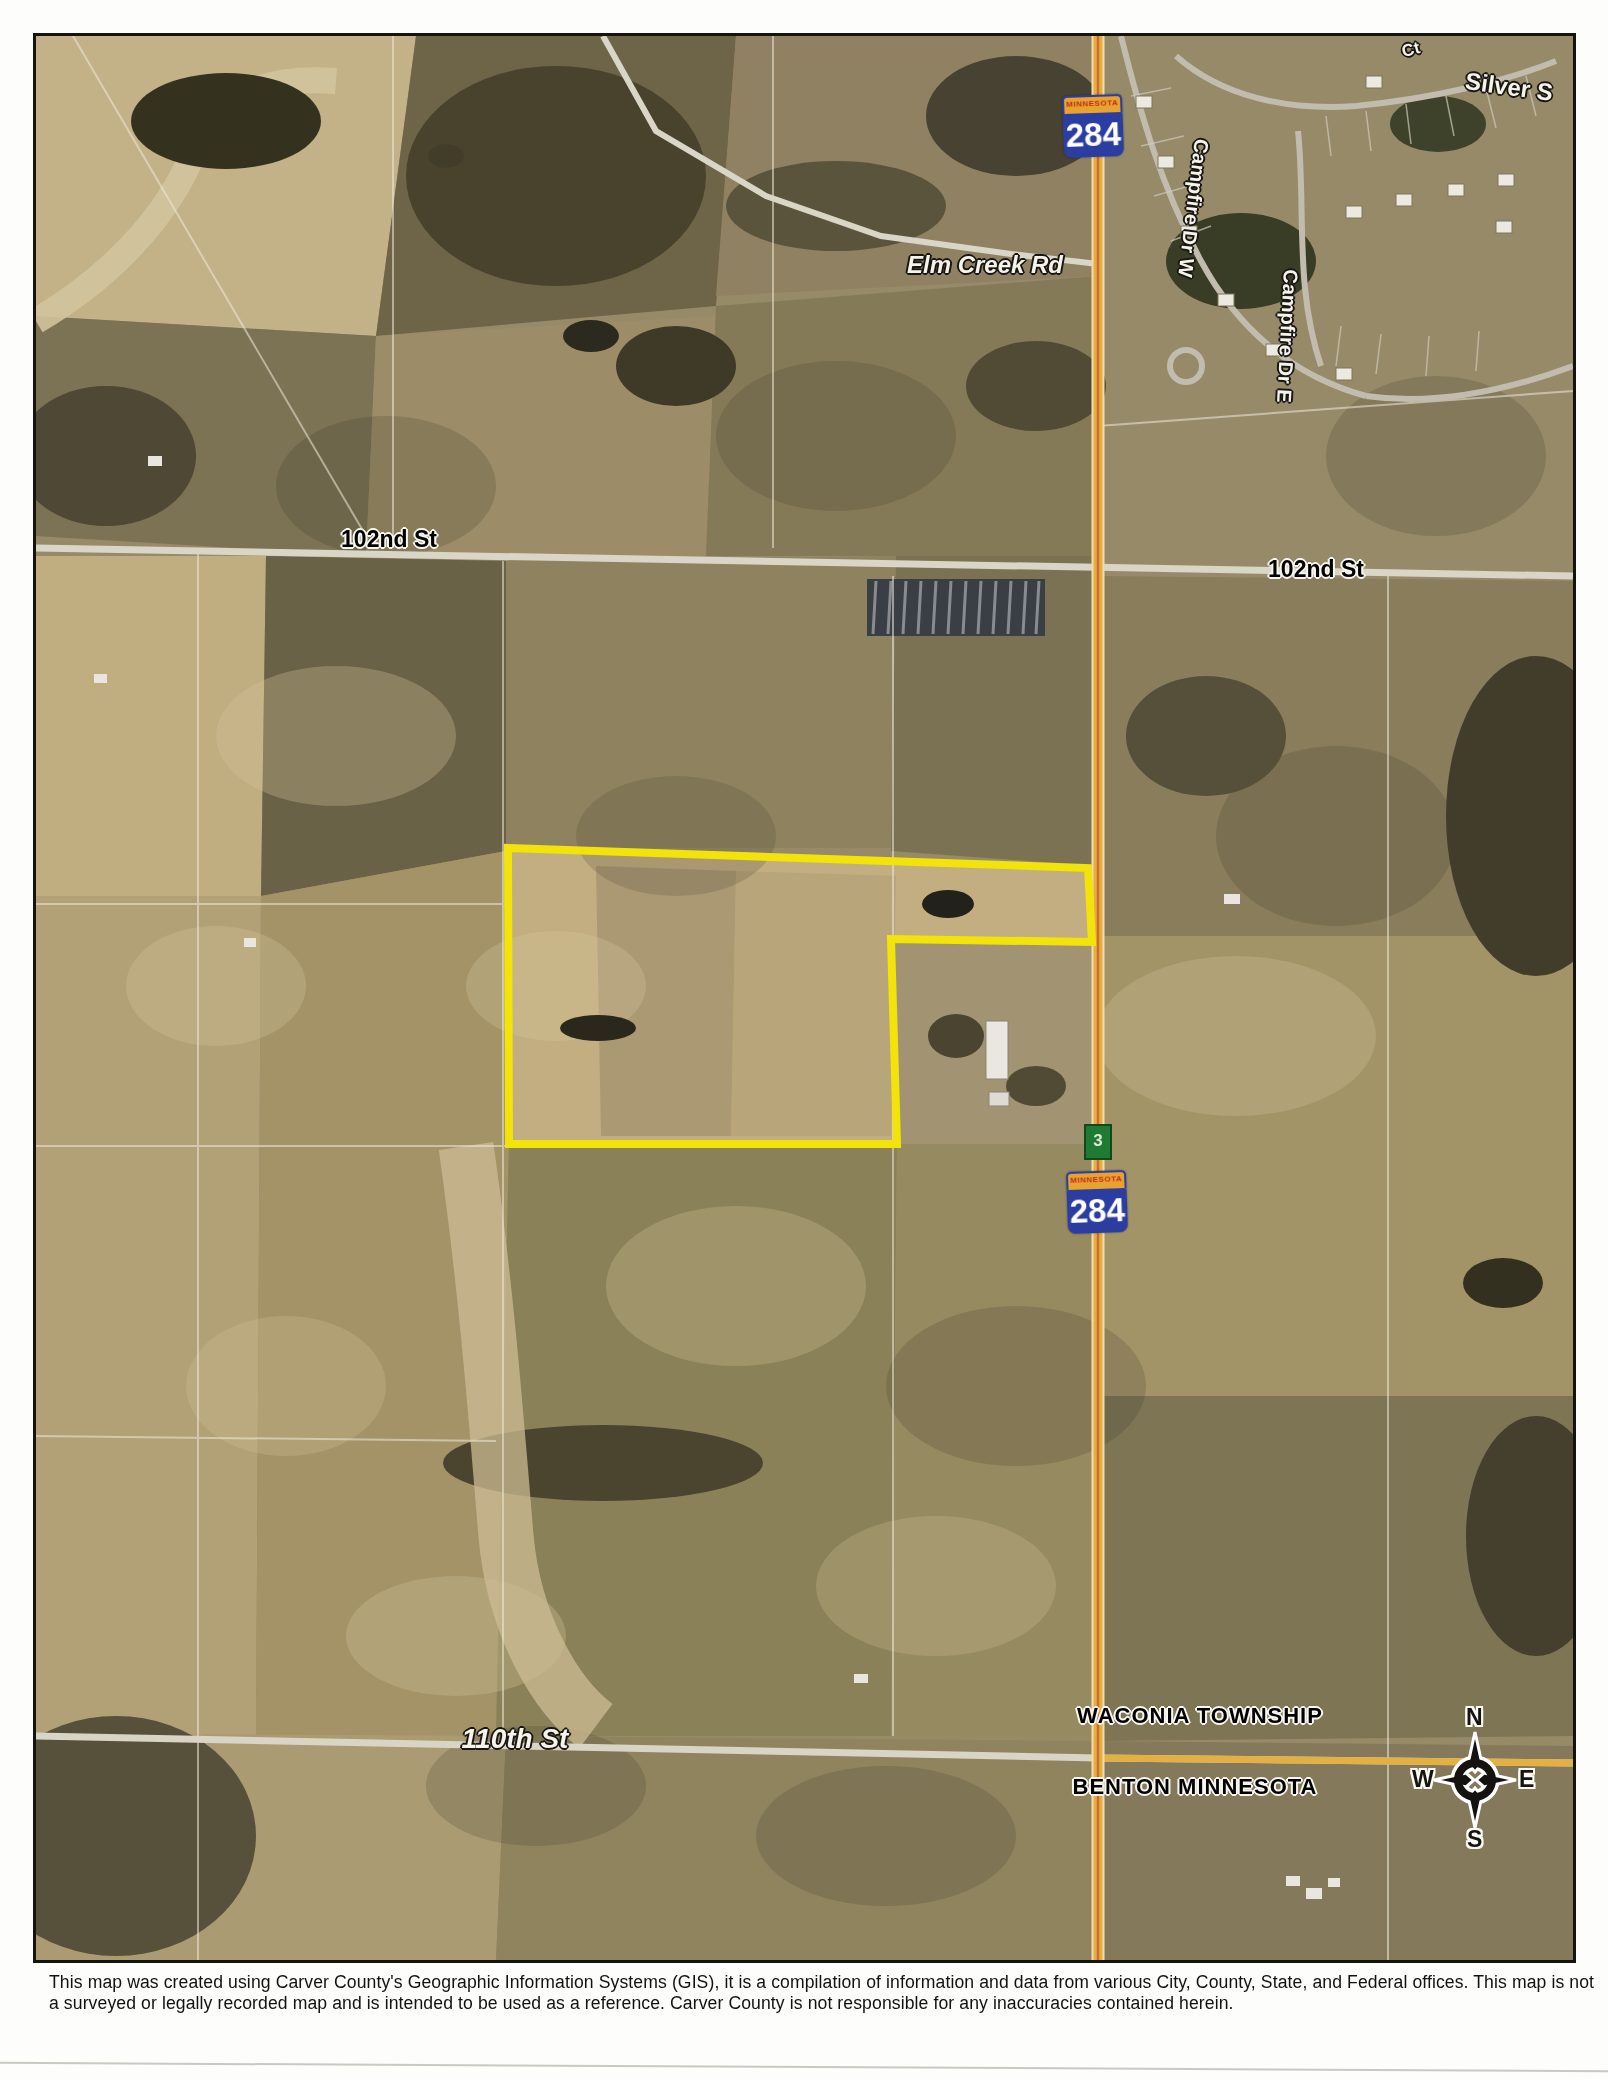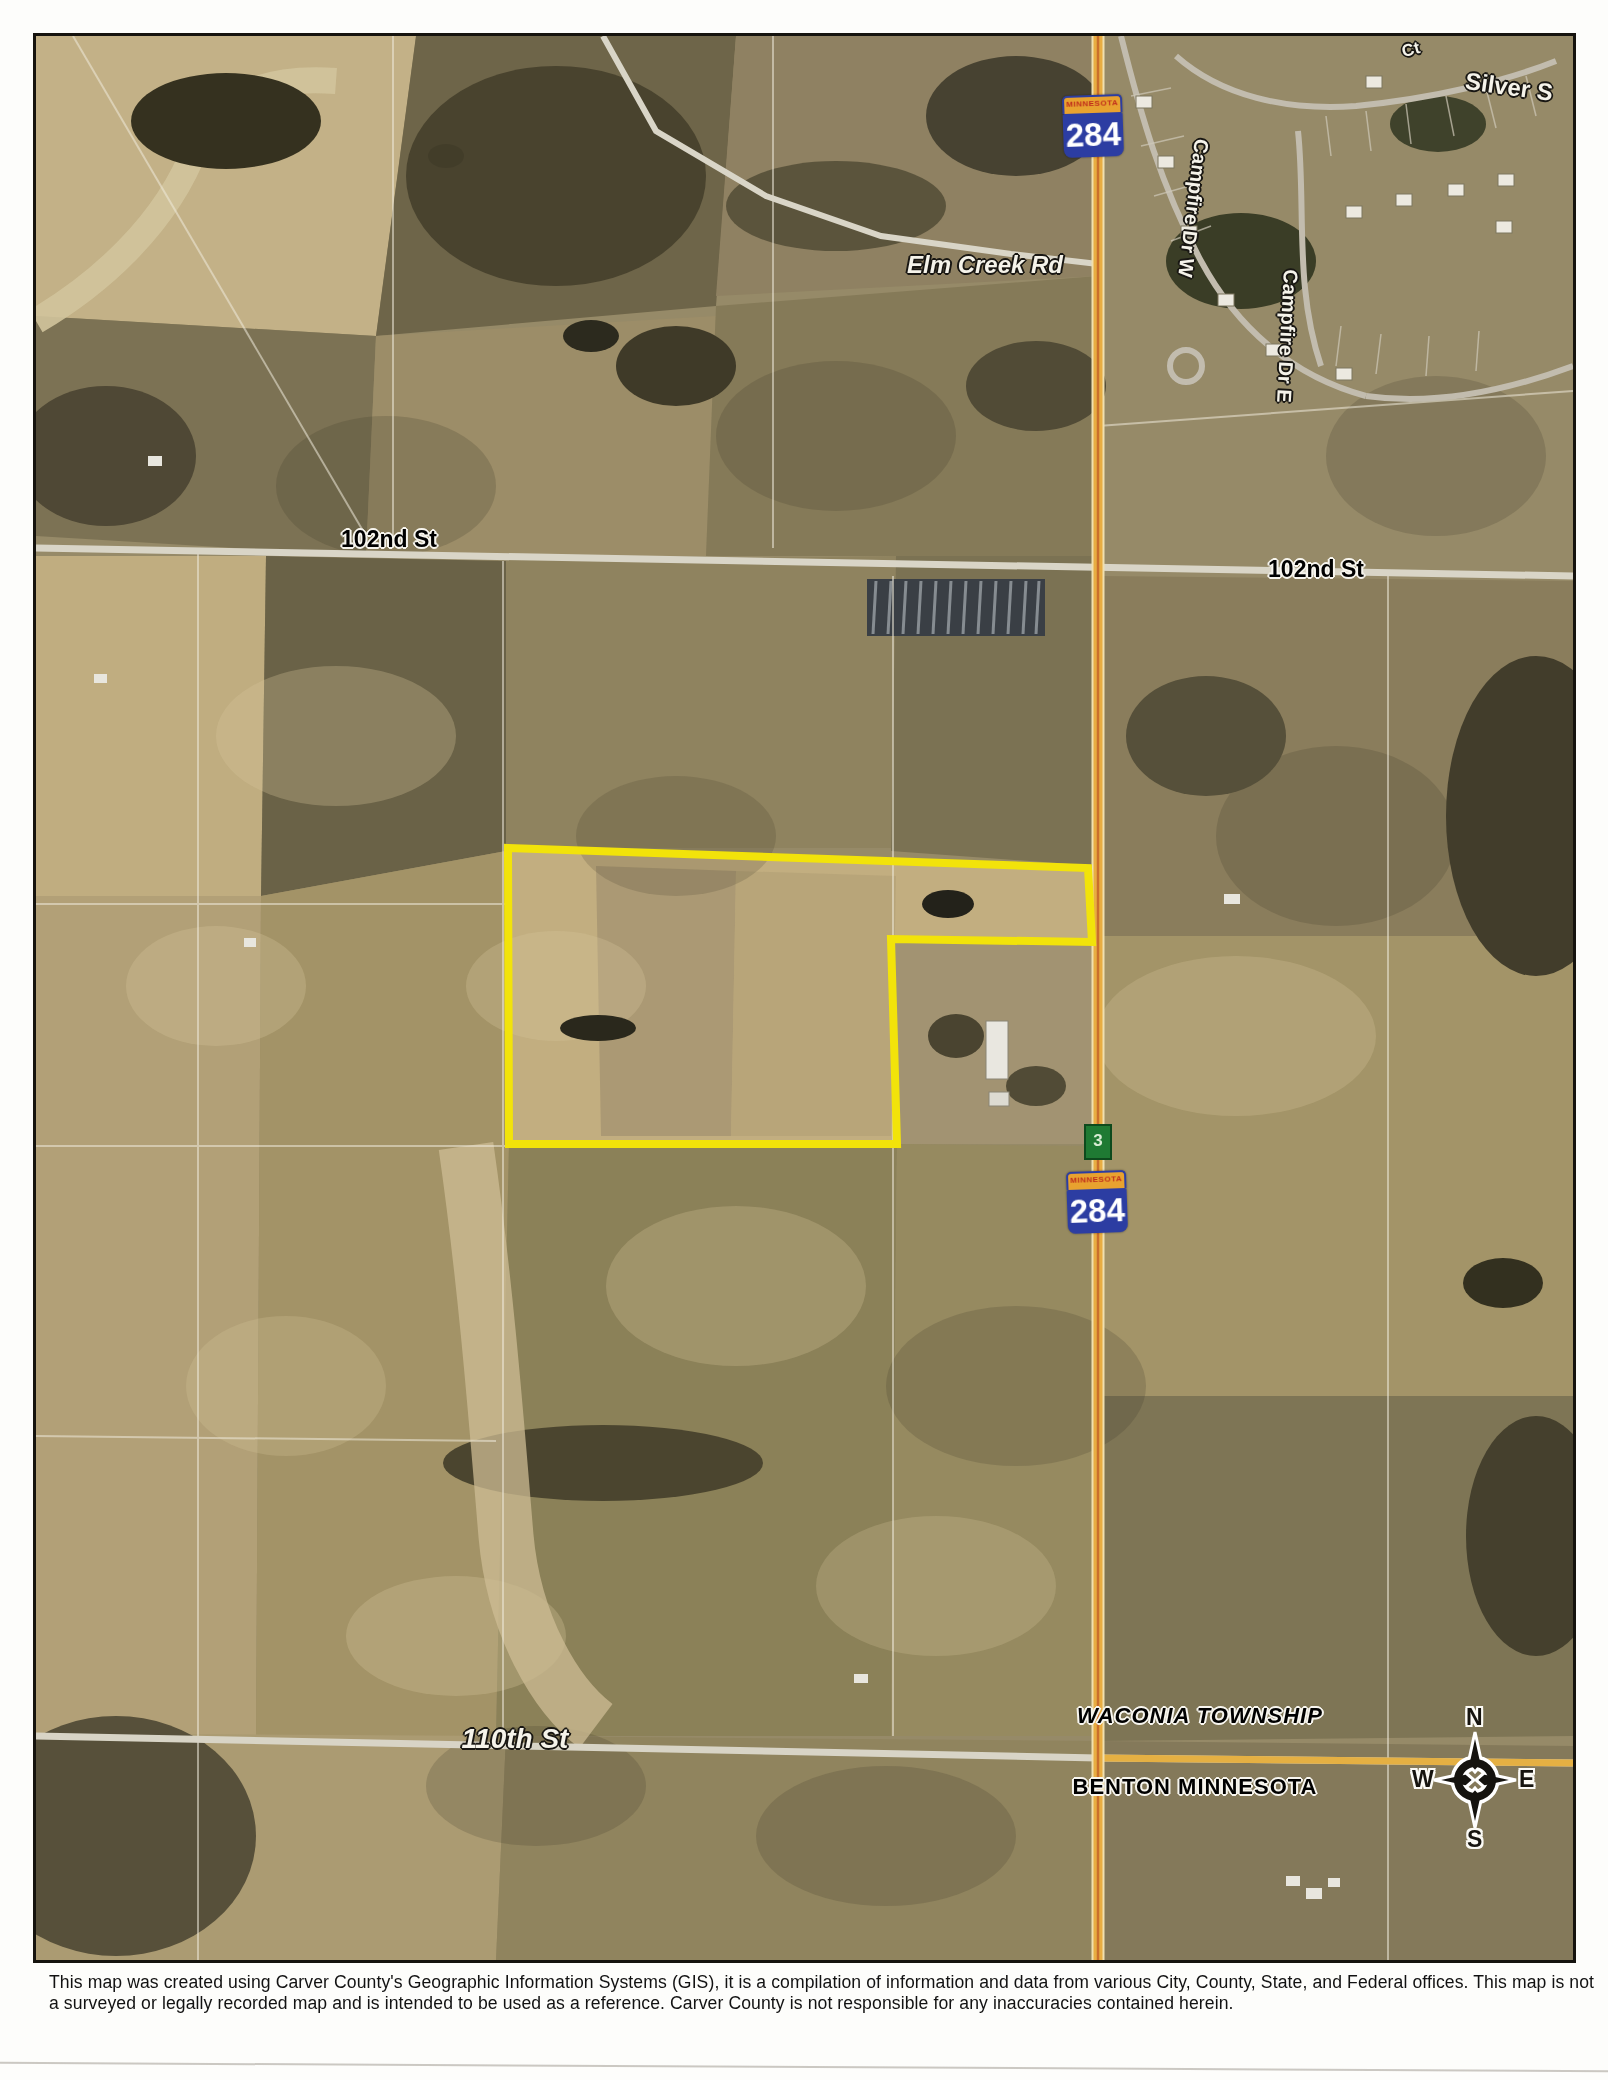--- a/index.html
+++ b/index.html
@@ -215,21 +215,21 @@
 
     <div class="lbl lbl-light" style="left:949px;top:229px;transform:translate(-50%,-50%);font-size:24px;font-style:italic;">Elm Creek Rd</div>
     <div class="lbl lbl-dark" style="left:353px;top:503px;transform:translate(-50%,-50%);font-size:23px;">102nd St</div>
     <div class="lbl lbl-dark" style="left:1280px;top:533px;transform:translate(-50%,-50%);font-size:23px;">102nd St</div>
     <div class="lbl lbl-light" style="left:479px;top:1703px;transform:translate(-50%,-50%);font-size:28px;font-style:italic;">110th St</div>
     <div class="lbl lbl-light" style="left:1157px;top:172px;transform:translate(-50%,-50%) rotate(97deg);font-size:20px;">Campfire Dr W</div>
     <div class="lbl lbl-light" style="left:1251px;top:300px;transform:translate(-50%,-50%) rotate(93deg);font-size:20px;">Campfire Dr E</div>
     <div class="lbl lbl-light" style="left:1473px;top:51px;transform:translate(-50%,-50%) rotate(8deg);font-size:24px;">Silver S</div>
     <div class="lbl lbl-light" style="left:1375px;top:14px;transform:translate(-50%,-50%) rotate(-15deg);font-size:17px;">Ct</div>
 
-    <div class="lbl lbl-dark" style="left:1164px;top:1680px;transform:translate(-50%,-50%);font-size:22px;letter-spacing:1px;font-style:italic;">WACONIA TOWNSHIP</div>
+    <div class="lbl lbl-dark" style="left:1164px;top:1680px;transform:translate(-50%,-50%);font-size:22px;letter-spacing:1px;">WACONIA TOWNSHIP</div>
     <div class="lbl lbl-dark" style="left:1159px;top:1751px;transform:translate(-50%,-50%);font-size:22px;letter-spacing:1px;">BENTON MINNESOTA</div>
 
     <div class="shield" style="left:1027px;top:59px;">
       <div class="banner">MINNESOTA</div>
       <div class="num">284</div>
     </div>
     <div class="shield" style="left:1031px;top:1135px;">
       <div class="banner">MINNESOTA</div>
       <div class="num">284</div>
     </div>

